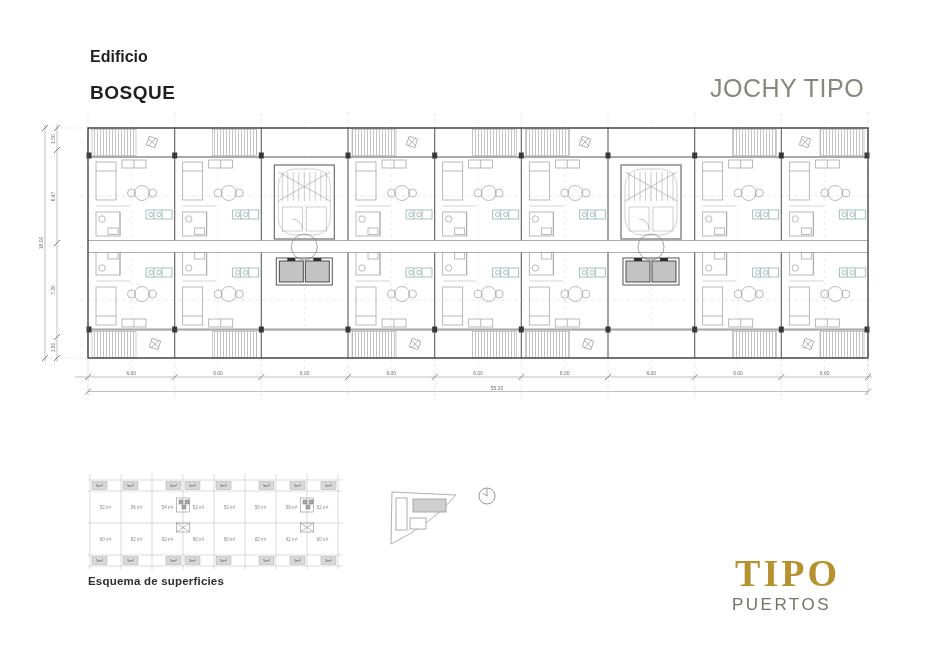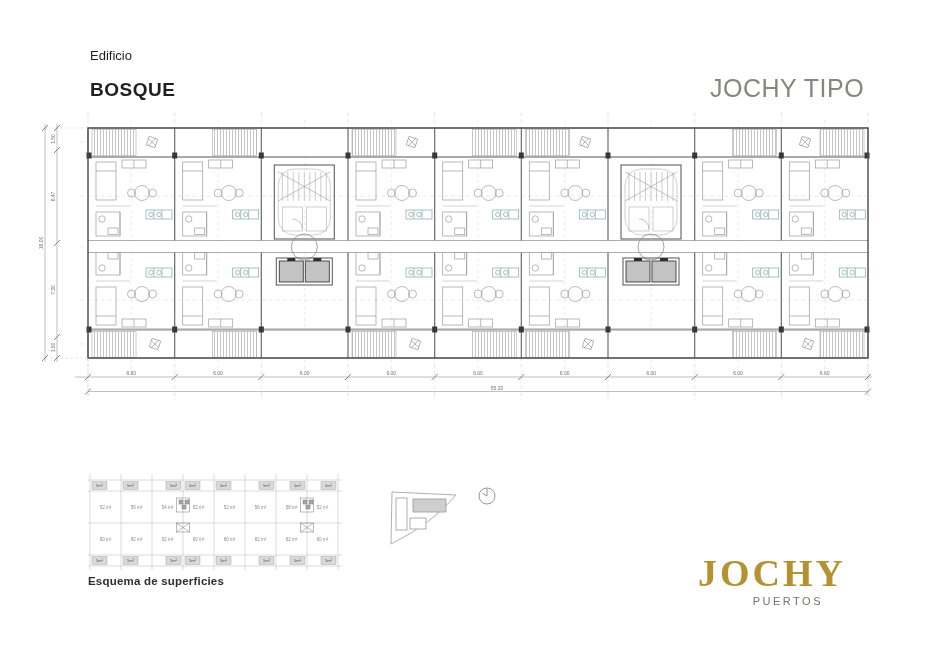--- a/index.html
+++ b/index.html
@@ -1,25 +1,25 @@
 <!DOCTYPE html>
 <html><head>
 <meta charset="utf-8">
 <style>
   html,body{margin:0;padding:0;background:#ffffff;}
   .page{position:relative;width:948px;height:670px;background:#fff;overflow:hidden;
         font-family:"Liberation Sans", sans-serif;}
   .titleblock{position:absolute;left:90px;top:48px;color:#1f1f1f;}
-  .titleblock .line1{font-size:13px;}
+  .titleblock .line1{font-size:16px;font-weight:bold;}
   .titleblock .line2{font-size:19px;font-weight:bold;letter-spacing:.5px;margin-top:16px;}
   .plantitle{position:absolute;left:710px;top:74px;font-size:25px;color:#87867e;letter-spacing:.5px;}
   .schema-caption{position:absolute;left:88px;top:575px;font-size:11.5px;font-weight:bold;color:#2e2e2e;letter-spacing:.2px;}
   .brand{position:absolute;left:698px;top:554px;width:142px;text-align:right;}
   .brand .name{font-family:"Liberation Serif", serif;font-weight:bold;font-size:38px;letter-spacing:3px;color:#b5922f;line-height:1;}
-  .brand .sub{font-size:11px;letter-spacing:2.5px;color:#73736c;margin-top:3px;margin-right:17px;}
+  .brand .sub{font-size:17px;letter-spacing:2.5px;color:#73736c;margin-top:3px;margin-right:9px;}
   svg{position:absolute;}
   text{font-family:"Liberation Sans", sans-serif;}
 </style>
 </head>
 <body>
 
 <div class="page">
 
   <div class="titleblock">
     <div class="line1">Edificio</div>
@@ -369,17 +369,17 @@
     <rect x="28" y="32" width="16" height="11" fill="#ffffff" stroke="#9a9a9a" stroke-width="0.8"></rect>
   </svg>
 
   <svg style="left:475px;top:484px" width="24" height="24" viewBox="0 0 24 24">
     <circle cx="12" cy="12" r="8" fill="none" stroke="#8a8a8a" stroke-width="0.9"></circle>
     <line x1="12" y1="12" x2="12" y2="4.8" stroke="#8a8a8a" stroke-width="0.9"></line>
     <line x1="12" y1="12" x2="7.5" y2="9.2" stroke="#8a8a8a" stroke-width="0.9"></line>
   </svg>
 
   <div class="brand">
-    <div class="name">JOCHY</div>
+    <div class="name">TIPO</div>
     <div class="sub">PUERTOS</div>
   </div>
 
 </div>
 
 </body></html>

